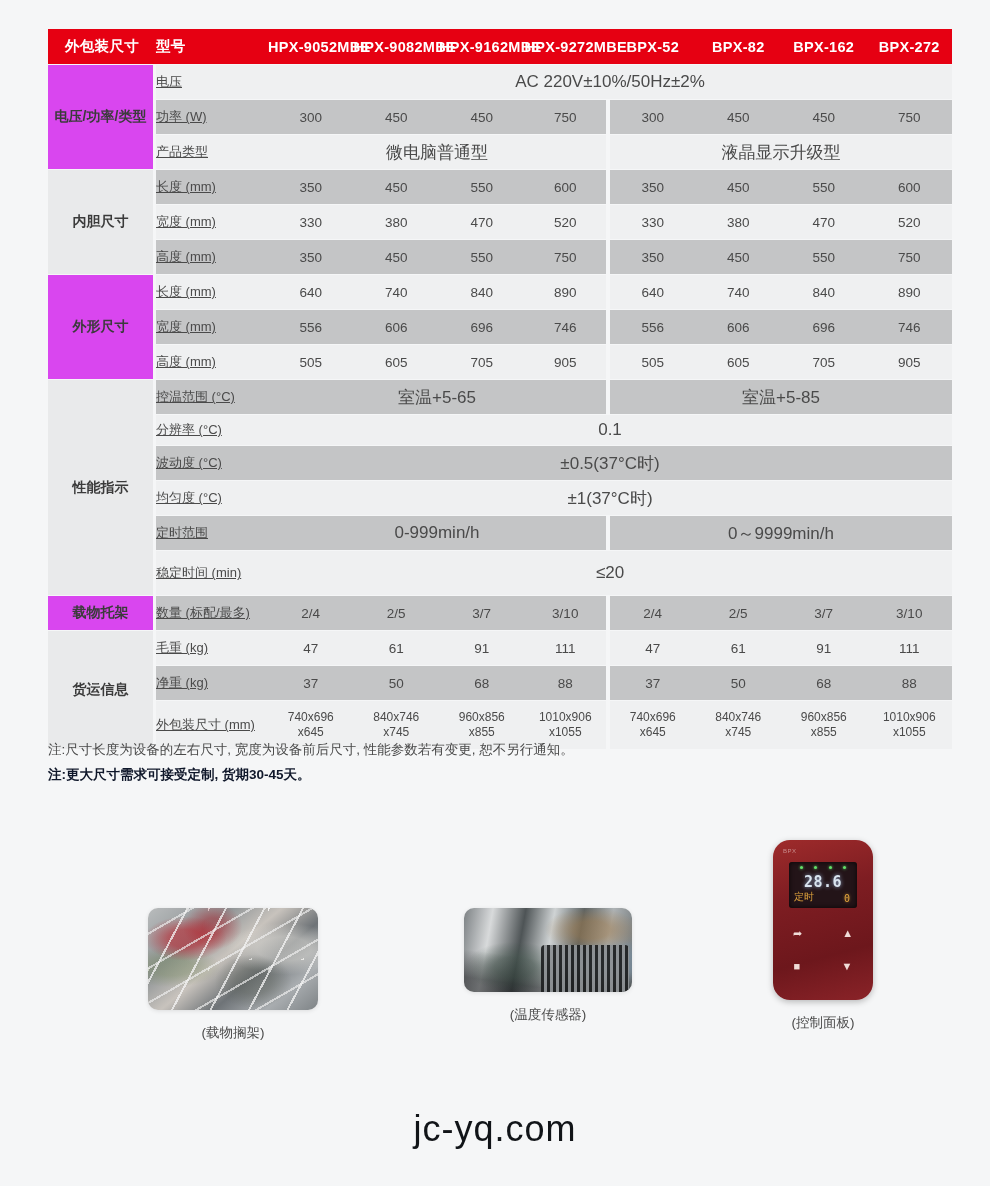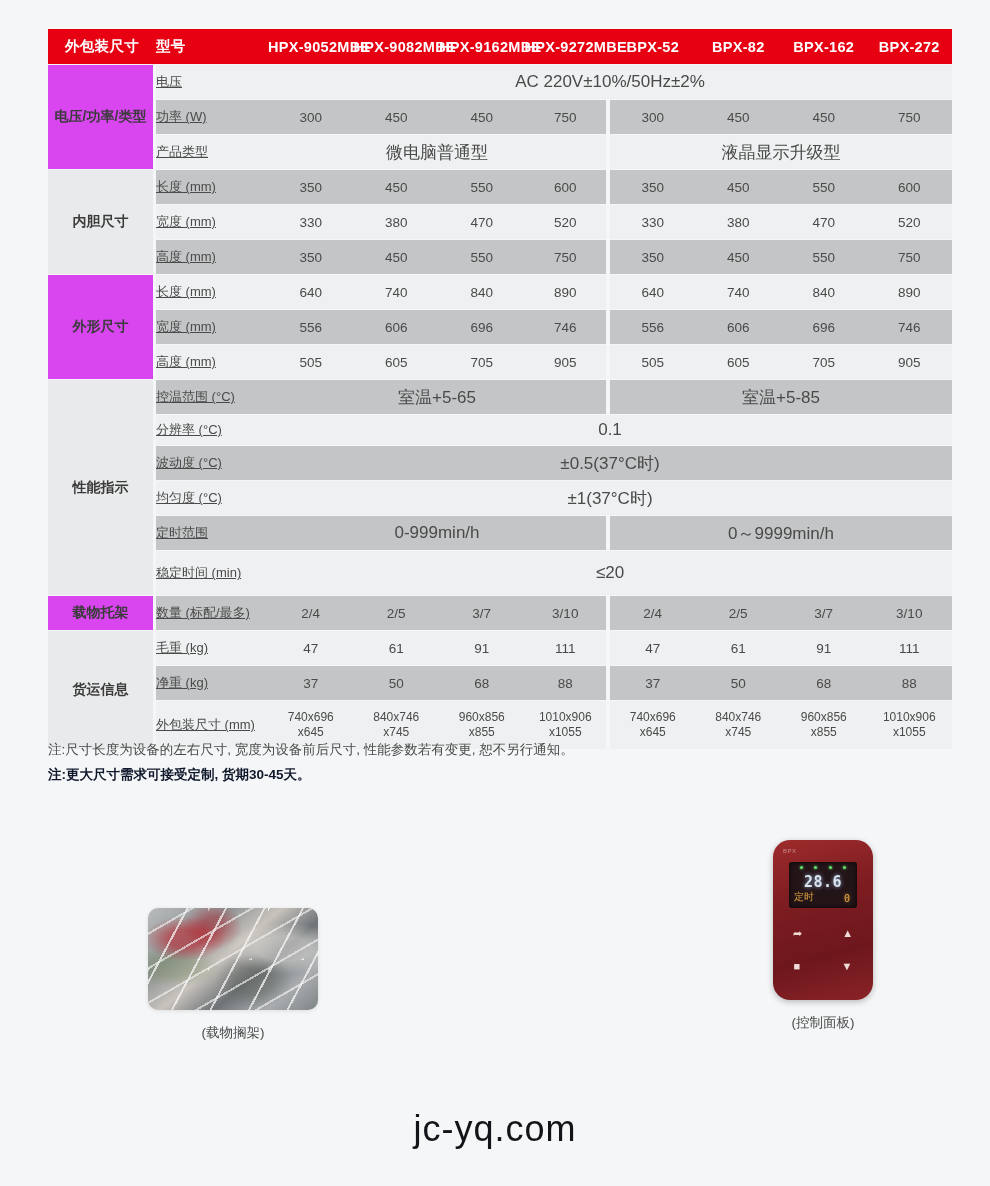--- a/index.html
+++ b/index.html
@@ -433,20 +433,24 @@
   <div class="note red">注:更大尺寸需求可接受定制, 货期30-45天。</div>
 </div>
 
 <div class="gallery">
 
   <div class="photo-item" id="ph-shelf">
     <div class="frame"></div>
     <div class="cap">(载物搁架)</div>
   </div>
 
+  <div class="photo-item" id="ph-sensor">
+    <div class="frame"></div>
+    <div class="cap">(温度传感器)</div>
+  </div>
 
   <div class="photo-item" id="ph-panel">
     <div class="frame">
       <div class="panel-brand">BPX</div>
       <div class="panel-screen">
         <div class="panel-leds">
           <i></i>
           <i></i>
           <i></i>
           <i></i>

